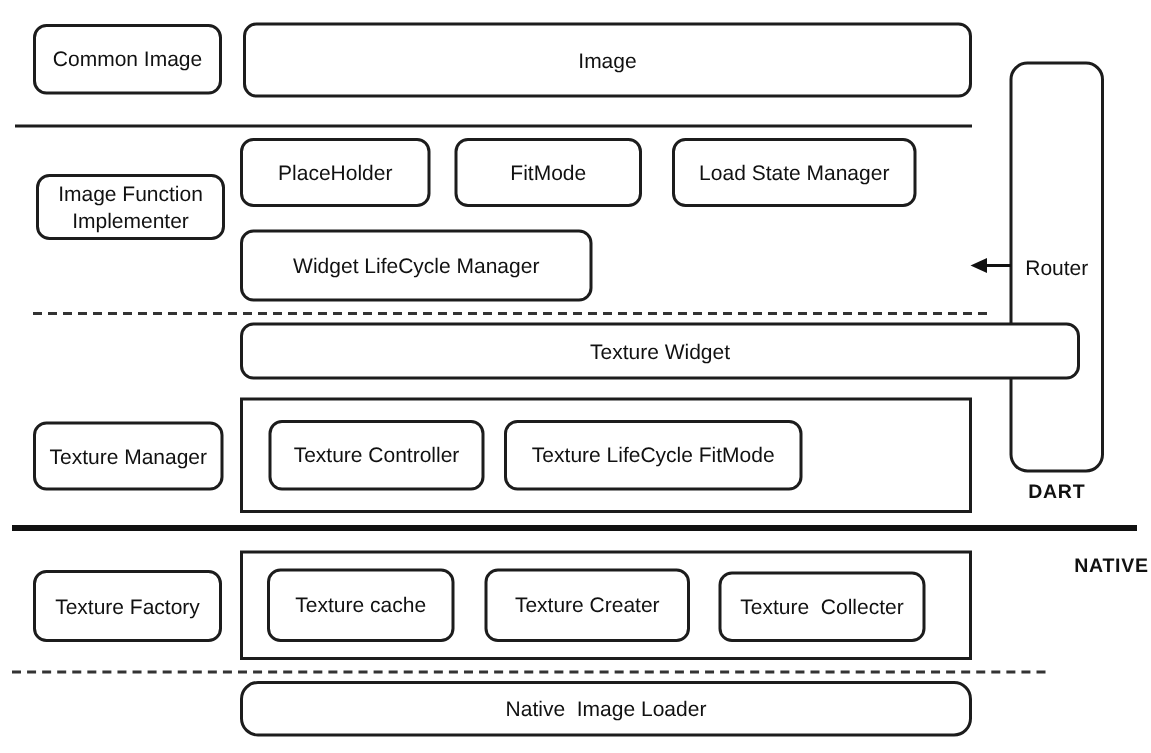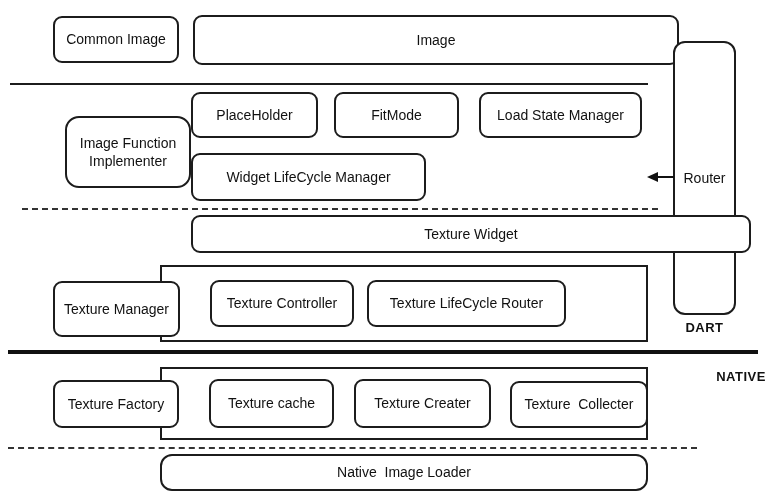--- a/index.html
+++ b/index.html
@@ -24,21 +24,21 @@
     display: flex;
     align-items: center;
     justify-content: center;
     text-align: center;
     font-size: 14px;
     line-height: 1.3;
     color: #111111;
     white-space: pre-wrap;
     padding: 2px 6px;
   }
-  .rounded { border-radius: 9px; margin-left: 31px; }
+  .rounded { border-radius: 9px; }
   .square  { border-radius: 12px; }
   .container-box {
     position: absolute;
     box-sizing: border-box;
     border: 2px solid #1c1c1c;
     background: #ffffff;
   }
   .hline {
     position: absolute;
     height: 0;
@@ -67,42 +67,42 @@
 </head>
 <body>
 
 <div class="canvas">
 
   <div class="box rounded" style="left:22px; top:16px; width:126px; height:47px;">Common Image</div>
   <div class="box rounded" style="left:162px; top:15px; width:486px; height:50px;">Image</div>
 
   <div class="hline" style="left:10px; top:83px; width:638px;"></div>
 
-  <div class="box rounded" style="left:34px; top:116px; width:126px; height:72px;border-radius:14px;">Image Function Implementer</div>
+  <div class="box rounded" style="left:24px; top:116px; width:126px; height:44px;">Image Function Implementer</div>
   <div class="box rounded" style="left:160px; top:92px; width:127px; height:46px;">PlaceHolder</div>
   <div class="box rounded" style="left:303px; top:92px; width:125px; height:46px;">FitMode</div>
   <div class="box rounded" style="left:448px; top:92px; width:163px; height:46px;">Load State Manager</div>
   <div class="box rounded" style="left:160px; top:153px; width:235px; height:48px;text-align:center;">Widget LifeCycle Manager</div>
 
   <div class="box square" style="left:673px; top:41px; width:63px; height:274px;">Router</div>
 
   <svg class="arrow-svg" style="left:646px; top:169px;" width="29" height="16" viewBox="0 0 29 16">
     <line x1="28" y1="8" x2="10" y2="8" stroke="#111111" stroke-width="2"></line>
     <polygon points="1,8 12,3 12,13" fill="#111111"></polygon>
   </svg>
 
   <div class="hline-dashed" style="left:22px; top:208px; width:636px;"></div>
 
   <div class="box rounded" style="left:160px; top:215px; width:560px; height:38px;">Texture Widget</div>
 
   <div class="container-box" style="left:160px; top:265px; width:488px; height:77px;"></div>
 
-  <div class="box rounded" style="left:22px; top:281px; width:127px; height:56px;">Texture Manager</div>
+  <div class="box rounded" style="left:22px; top:281px; width:127px; height:46px;">Texture Manager</div>
   <div class="box rounded" style="left:179px; top:280px; width:144px; height:47px;">Texture Controller</div>
-  <div class="box rounded" style="left:336px; top:280px; width:199px; height:47px;">Texture LifeCycle Router</div>
+  <div class="box rounded" style="left:336px; top:280px; width:199px; height:47px;">Texture LifeCycle FitMode</div>
 
   <div class="layer-label" style="left:673px; top:320px; width:63px;">DART</div>
 
   <div class="hline-thick" style="left:8px; top:350px; width:750px;"></div>
 
   <div class="layer-label" style="left:705px; top:369px; width:72px;">NATIVE</div>
 
   <div class="container-box" style="left:160px; top:367px; width:488px; height:73px;"></div>
 
   <div class="box rounded" style="left:22px; top:380px; width:126px; height:48px;">Texture Factory</div>

